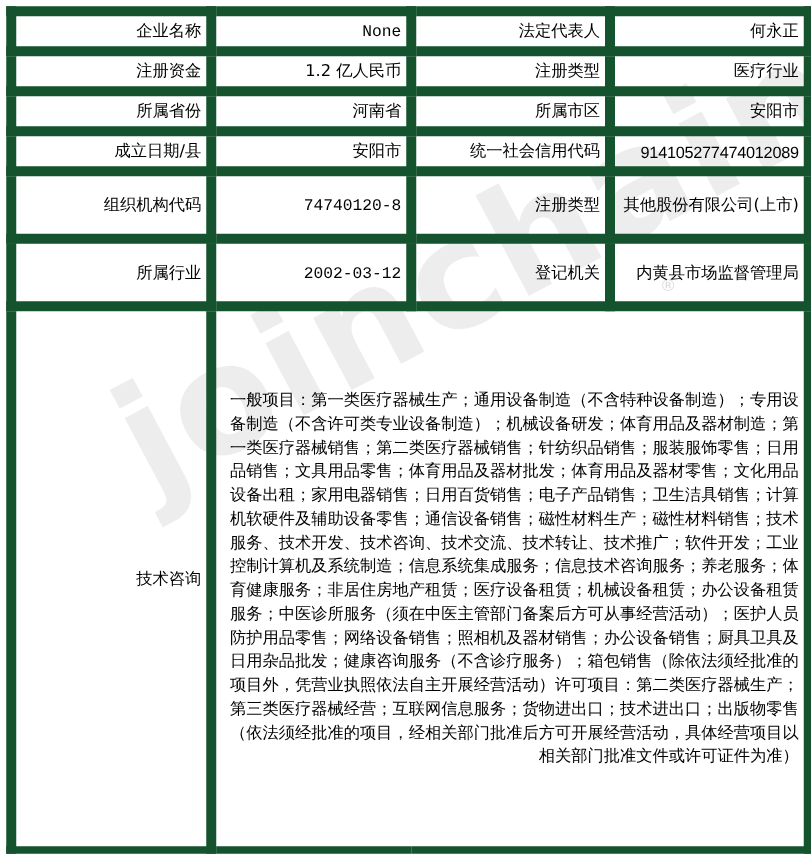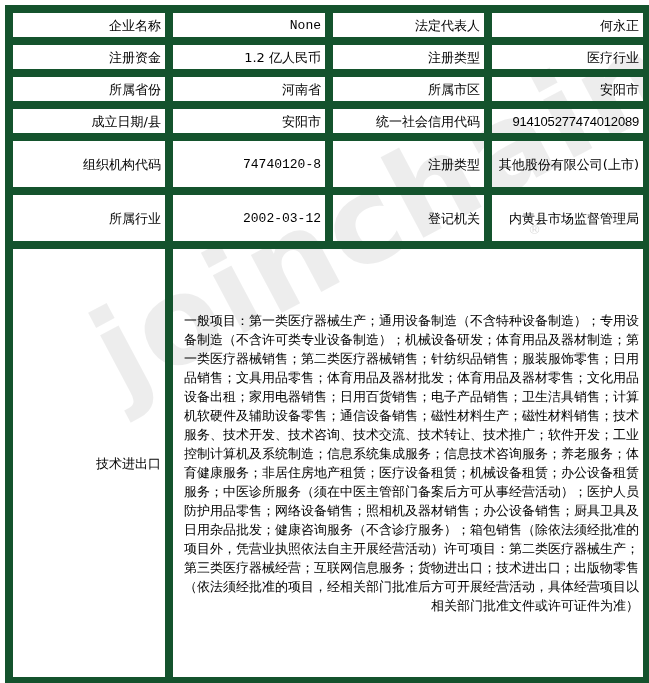--- a/index.html
+++ b/index.html
@@ -125,17 +125,17 @@
       <td>注册类型</td>
       <td>其他股份有限公司(上市)</td>
     </tr>
     <tr class="r-tall">
       <td>所属行业</td>
       <td class="num">2002-03-12</td>
       <td>登记机关</td>
       <td>内黄县市场监督管理局</td>
     </tr>
     <tr class="r-scope">
-      <td>技术进出口</td>
+      <td>技术咨询</td>
       <td colspan="3" class="scope-text">一般项目：第一类医疗器械生产；通用设备制造（不含特种设备制造）；专用设备制造（不含许可类专业设备制造）；机械设备研发；体育用品及器材制造；第一类医疗器械销售；第二类医疗器械销售；针纺织品销售；服装服饰零售；日用品销售；文具用品零售；体育用品及器材批发；体育用品及器材零售；文化用品设备出租；家用电器销售；日用百货销售；电子产品销售；卫生洁具销售；计算机软硬件及辅助设备零售；通信设备销售；磁性材料生产；磁性材料销售；技术服务、技术开发、技术咨询、技术交流、技术转让、技术推广；软件开发；工业控制计算机及系统制造；信息系统集成服务；信息技术咨询服务；养老服务；体育健康服务；非居住房地产租赁；医疗设备租赁；机械设备租赁；办公设备租赁服务；中医诊所服务（须在中医主管部门备案后方可从事经营活动）；医护人员防护用品零售；网络设备销售；照相机及器材销售；办公设备销售；厨具卫具及日用杂品批发；健康咨询服务（不含诊疗服务）；箱包销售（除依法须经批准的项目外，凭营业执照依法自主开展经营活动）许可项目：第二类医疗器械生产；第三类医疗器械经营；互联网信息服务；货物进出口；技术进出口；出版物零售（依法须经批准的项目，经相关部门批准后方可开展经营活动，具体经营项目以相关部门批准文件或许可证件为准）</td>
     </tr>
   </tbody>
 </table>
 
 </body></html>

